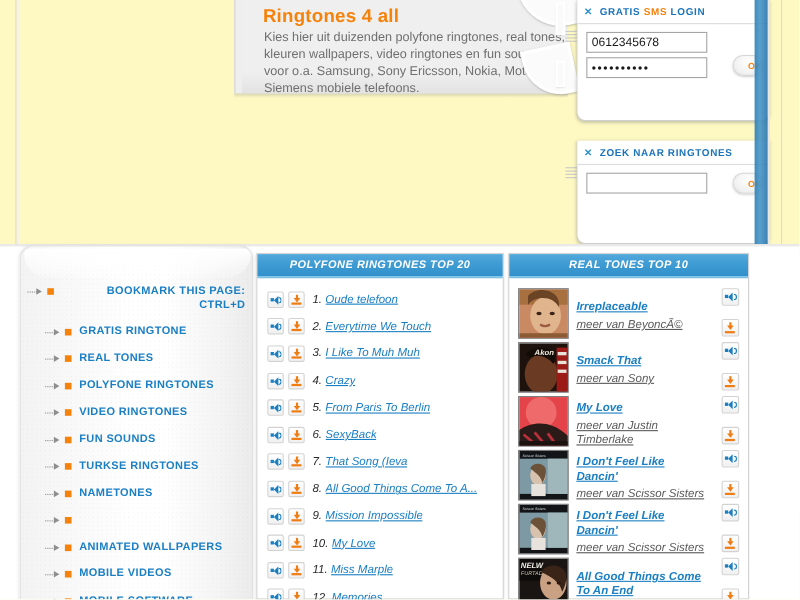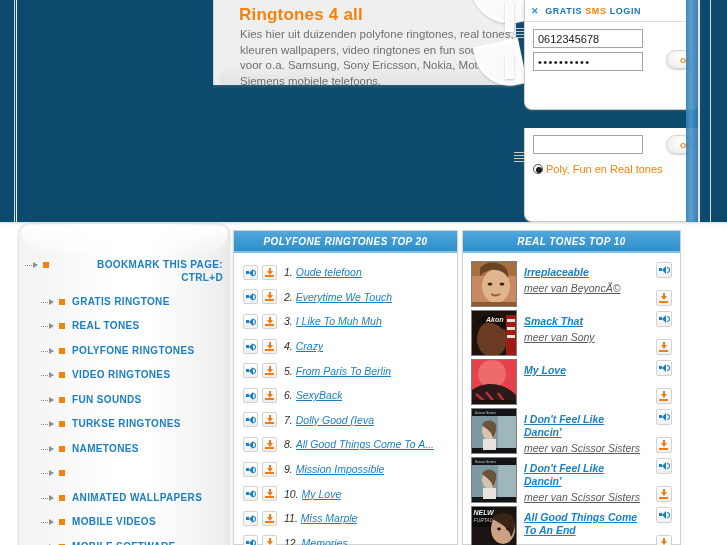--- a/index.html
+++ b/index.html
@@ -7,21 +7,21 @@
   html, body {
     margin: 0; padding: 0;
     width: 727px; height: 545px;
     overflow: hidden;
     background: #ffffff;
     font-family: "Liberation Sans", sans-serif;
   }
   #page {
     position: relative;
     width: 727px; height: 545px;
-    background: #0c4a6e;
+    background: #fef9c3;
     overflow: hidden;
   }
 
   
   .page-left-rule {
     position: absolute; left: 14px; top: 0; width: 1px; height: 228px;
     background: #d9d9d9;
   }
   .page-left-rule2 {
     position: absolute; left: 16px; top: 0; width: 1px; height: 228px;
@@ -271,21 +271,21 @@
   }
   .poly-num {
     font-size: 10.5px; color: #2b2b2b; margin: 0 3px 0 3px; white-space: nowrap;
   }
   .poly-link {
     font-size: 10.5px; color: #1b7fc4; text-decoration: underline;
     cursor: pointer; white-space: nowrap; overflow: hidden;
   }
 
   .real-row {
-    display: flex; align-items: flex-start;
+    display: flex; align-items: center;
     height: 49px; padding: 0 0 0 8px; position: relative;
   }
   .thumb {
     flex: none; width: 46px; height: 46px;
     border: 1px solid #7d7d7d; background: #ccc;
     overflow: hidden; margin-top: 1px;
   }
   .real-text { margin-left: 7px; width: 120px; padding-top: 6px; }
   .real-title {
     display: block; font-size: 10.5px; font-weight: bold; color: #1b7fc4;
@@ -347,27 +347,26 @@
         <span class="rp-blue">LOGIN</span>
       </div>
       <div class="rp-body">
         <input class="rp-input" type="text" value="0612345678" style="">
         <input class="rp-input pw" type="text" value="••••••••••" style="">
         <div class="ok-btn ok1">OK</div>
       </div>
     </div>
 
     <div class="rp-panel p2">
+      <div class="rp-head">
+        <span class="rp-x">✕</span><span class="rp-blue">ZOEK NAAR RINGTONES</span>
+      </div>
       <div class="rp-body">
         <input class="rp-input" type="text" value="" style="">
         <div class="ok-btn ok2">OK</div>
-        <div class="radio-row">
-          <span class="radio-dot"></span>
-          <span class="radio-label">Poly, Fun en Real tones</span>
-        </div>
       </div>
     </div>
   </div>
 
   <div class="blue-strip"></div>
   <div class="blue-strip-edge"></div>
 
   <div class="content">
     <div class="content-topline"></div>
 
@@ -501,21 +500,21 @@
           <span class="poly-link">SexyBack</span>
         </div>
         <div class="poly-row">
           <span class="icon-btn ic-speaker">
               <i></i>
             </span>
           <span class="icon-btn ic-download">
               <i></i>
             </span>
           <span class="poly-num">7.</span>
-          <span class="poly-link">Dolly Good (Ieva</span>
+          <span class="poly-link">That Song (Ieva</span>
         </div>
         <div class="poly-row">
           <span class="icon-btn ic-speaker">
               <i></i>
             </span>
           <span class="icon-btn ic-download">
               <i></i>
             </span>
           <span class="poly-num">8.</span>
           <span class="poly-link">All Good Things Come To A...</span>
@@ -625,20 +624,21 @@
             <svg width="46" height="46" viewBox="0 0 46 46">
               <rect width="46" height="46" fill="#e4434a"></rect>
               <circle cx="20" cy="14" r="14" fill="#ef6a6a"></circle>
               <path d="M0 30c8-6 20-8 30-4 6 2 11 6 16 11v9H0z" fill="#2a1a18"></path>
               <path d="M4 34l12 10M14 32l10 12M26 33l8 11" stroke="#b8303a" stroke-width="2.5" fill="none"></path>
               <rect y="40" width="46" height="6" fill="#1b1210"></rect>
             </svg>
           </span>
           <span class="real-text">
             <span class="real-title">My Love</span>
+            <span class="real-sub">meer van Justin Timberlake</span>
           </span>
           <span class="real-icons">
             <span class="icon-btn ic-speaker">
                 <i></i>
               </span>
             <span class="icon-btn ic-download">
                 <i></i>
               </span>
           </span>
         </div>

